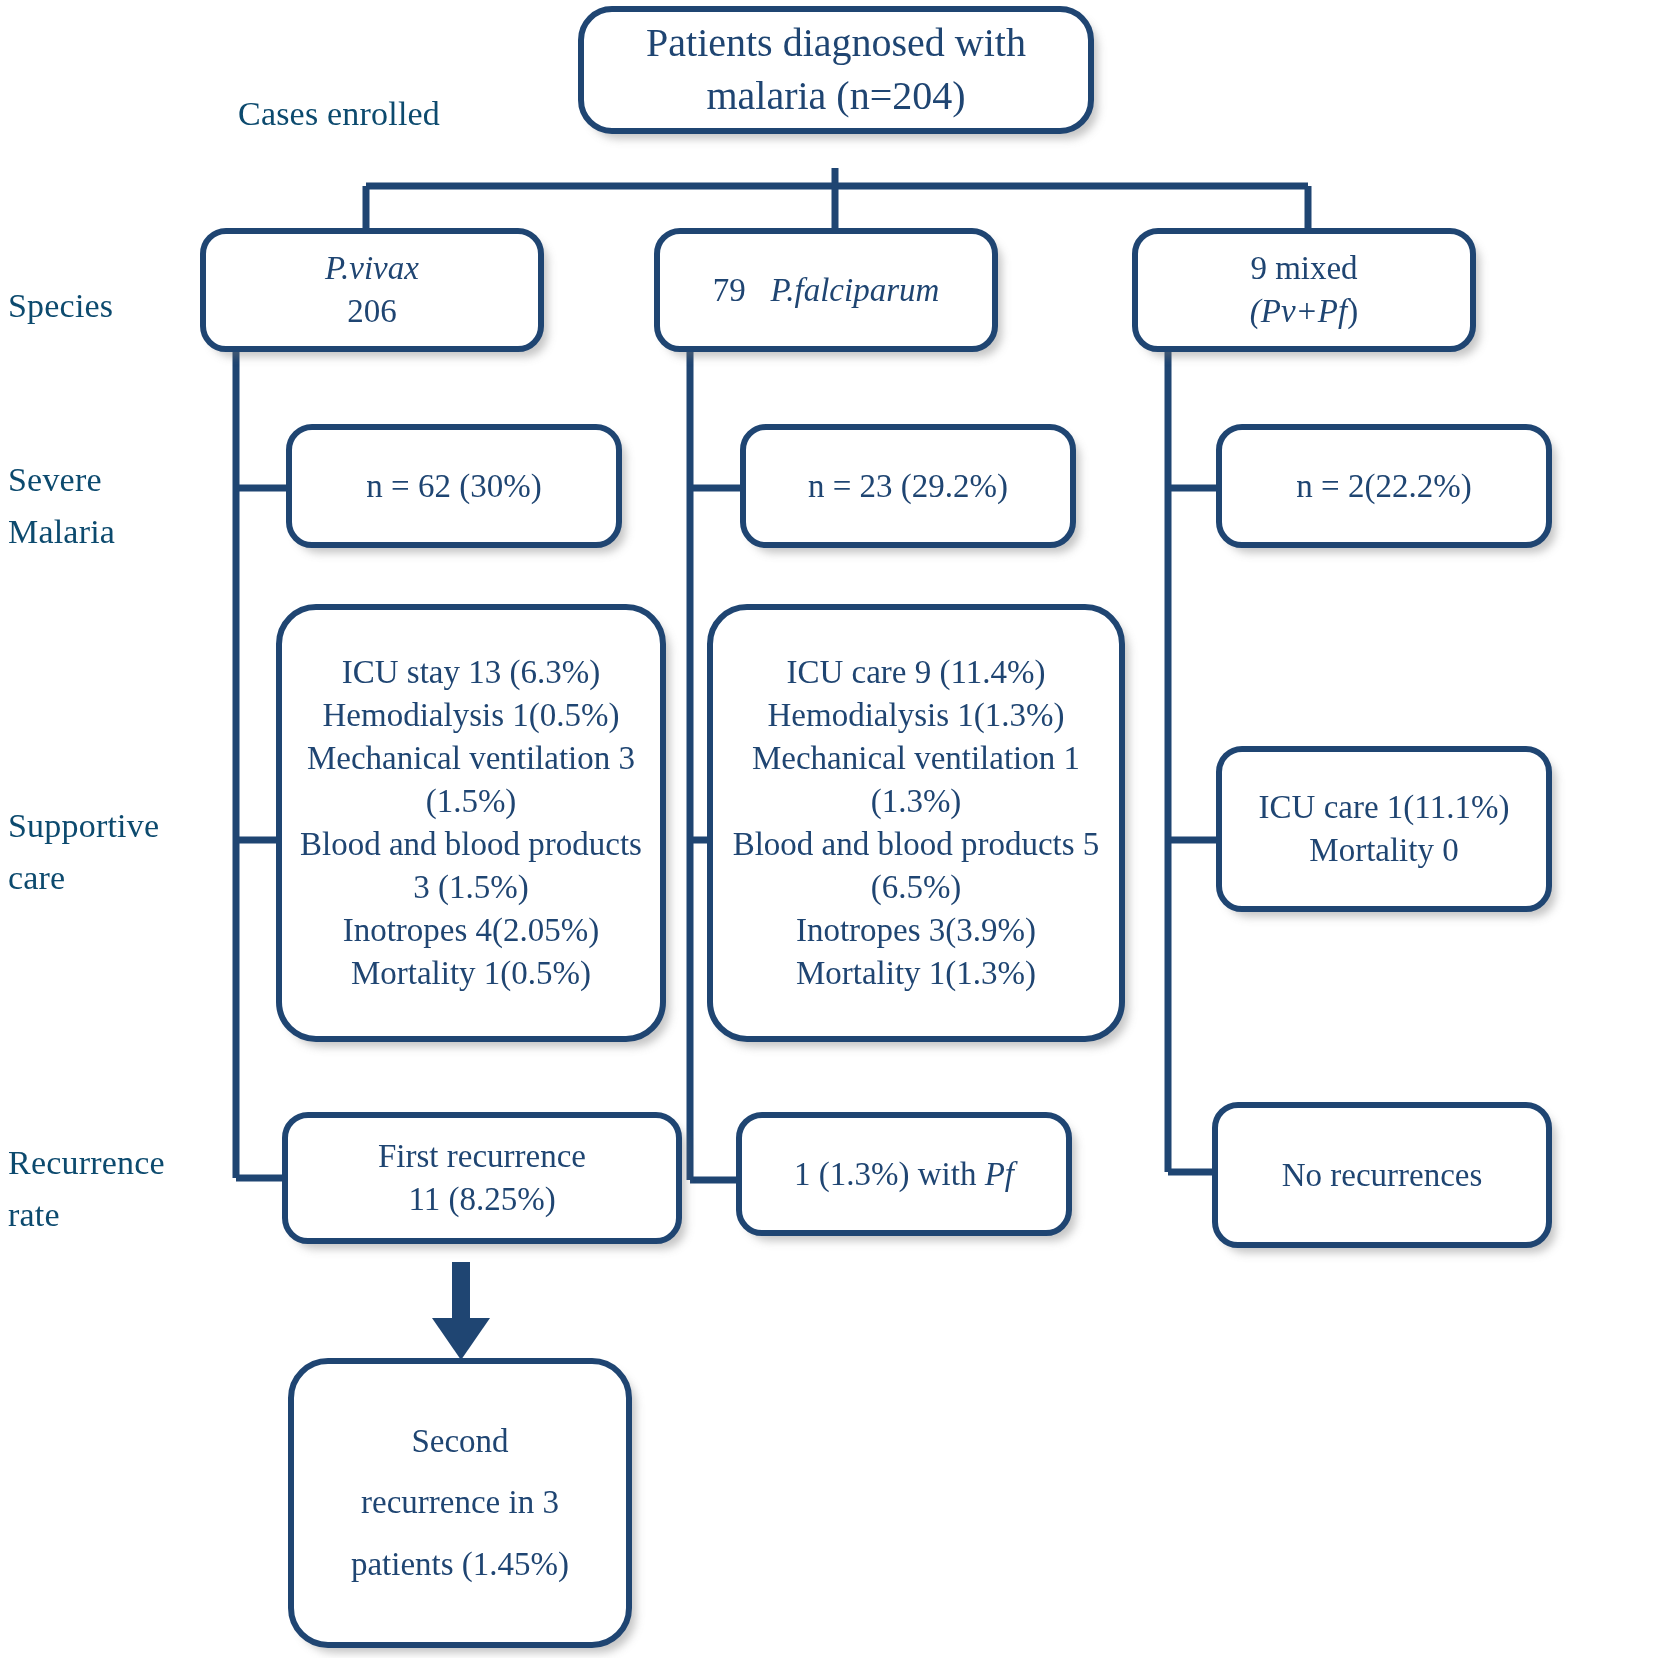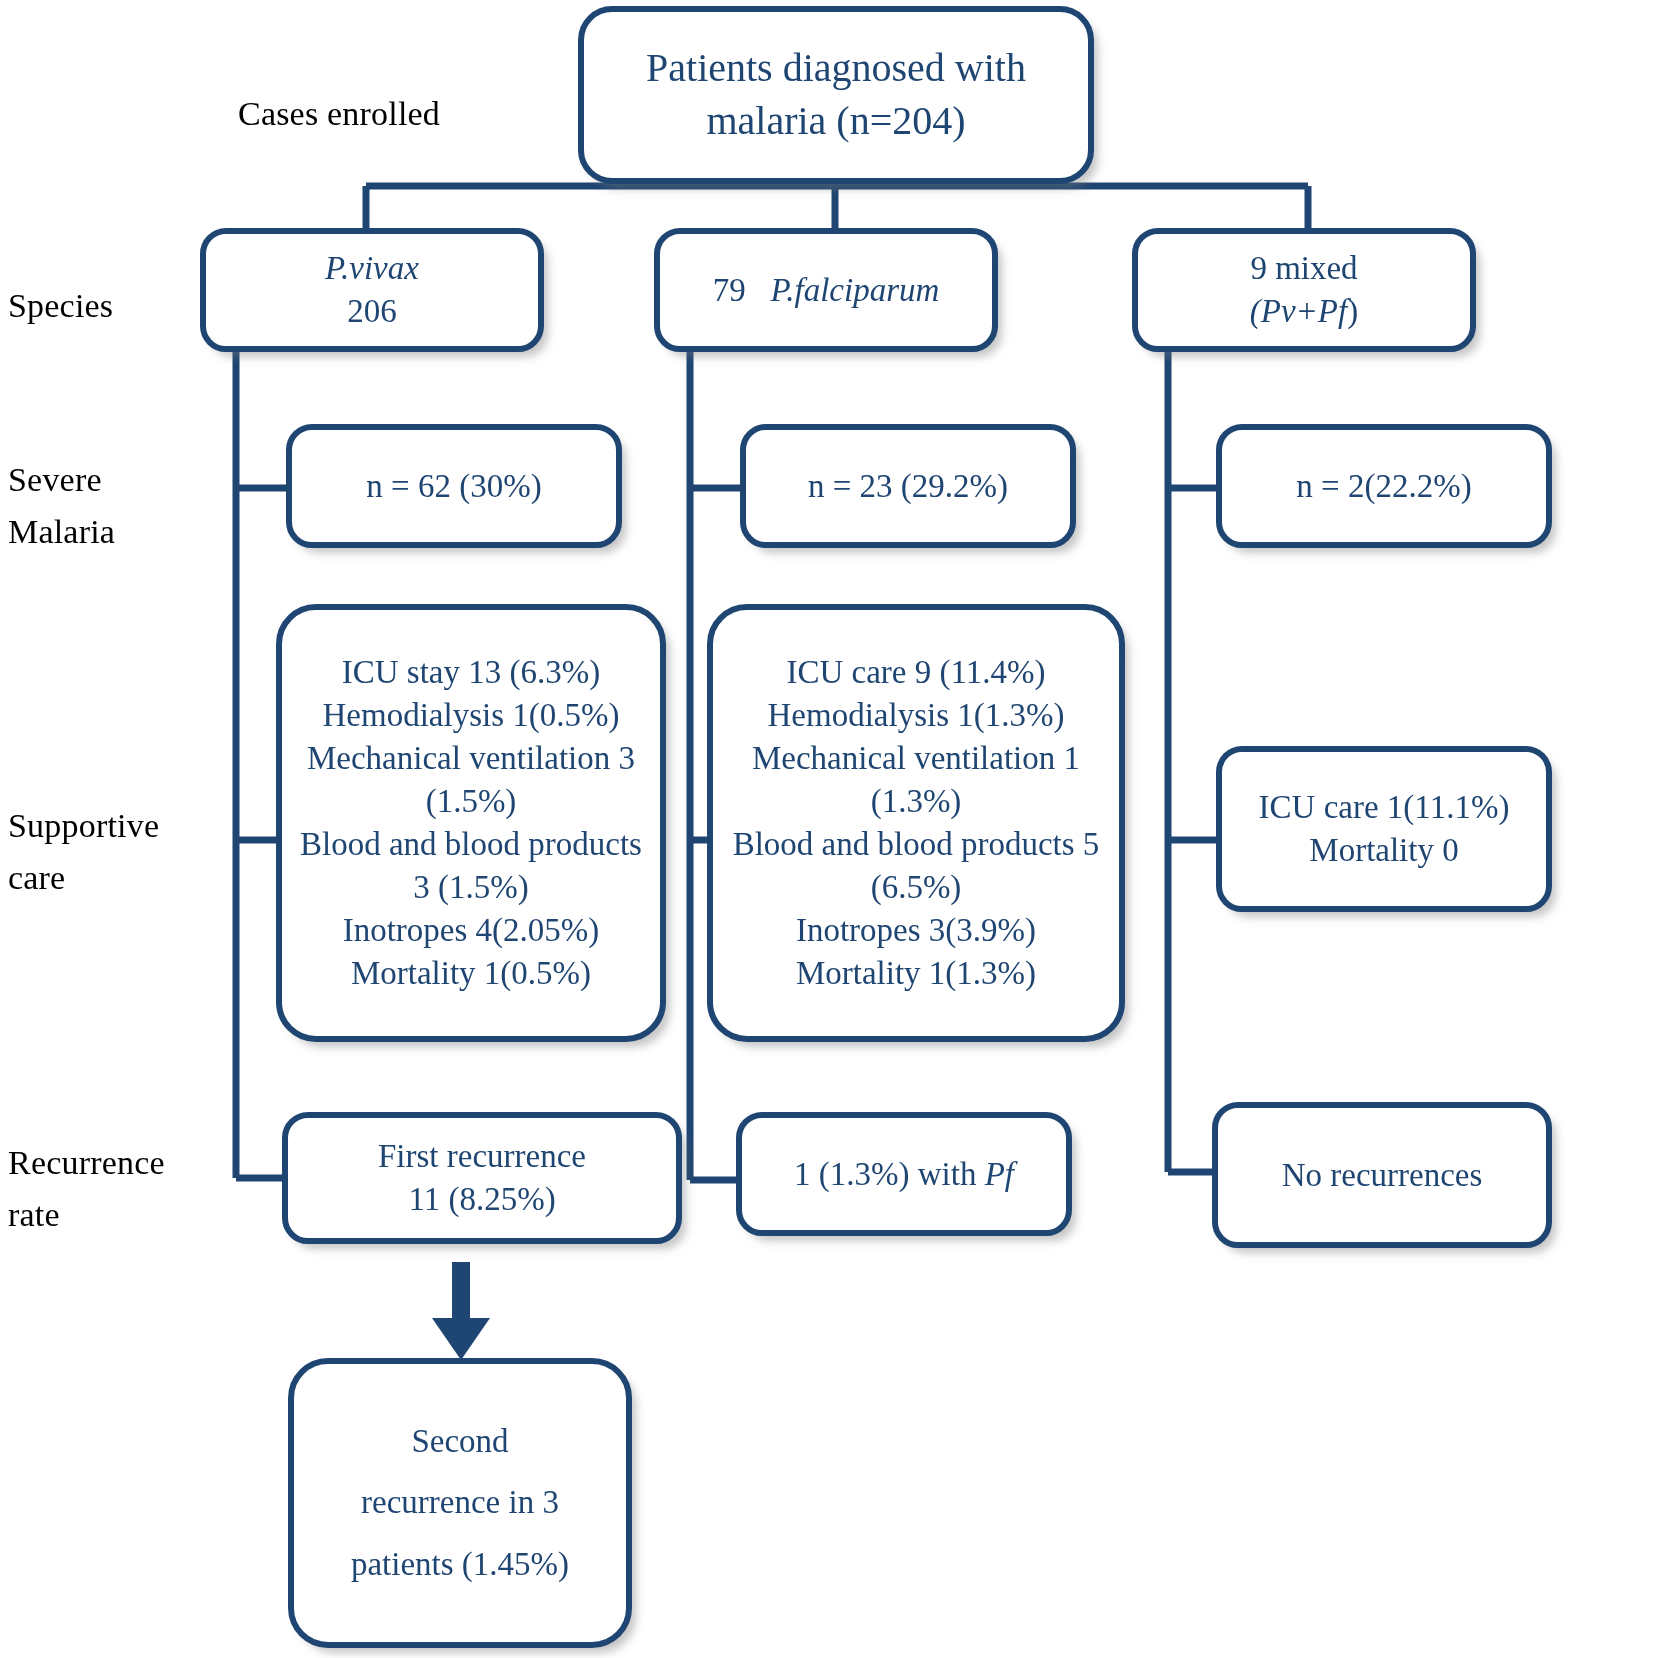--- a/index.html
+++ b/index.html
@@ -11,21 +11,21 @@
     overflow:hidden;
   }
   #stage{position:absolute;left:0;top:0;width:1654px;height:1658px;}
 
   
   #lines{position:absolute;left:0;top:0;width:1654px;height:1658px;}
 
   
   .row-label{
     position:absolute;
-    color:#000000;
+    color:#0c4a6e;
     font-size:34px;
     line-height:52px;
     letter-spacing:.2px;
     white-space:pre-line;
   }
 
   
   .box{
     position:absolute;
     box-sizing:border-box;
@@ -89,21 +89,21 @@
   <div class="row-label" style="left:238px;top:88px;width:300px;">Cases enrolled</div>
 
   <div class="row-label" style="left:8px;top:280px;width:220px;">Species</div>
   <div class="row-label" style="left:8px;top:454px;width:220px;">Severe
 Malaria</div>
   <div class="row-label" style="left:8px;top:800px;width:230px;">Supportive
 care</div>
   <div class="row-label" style="left:8px;top:1137px;width:230px;">Recurrence
 rate</div>
 
-  <div class="box root" style="left:578px;top:6px;width:516px;height:178px;">
+  <div class="box root" style="left:578px;top:6px;width:516px;height:128px;">
     <div class="inner">
       <span class="ln">Patients diagnosed with</span>
       <span class="ln">malaria (n=204)</span>
     </div>
   </div>
 
   <div class="box" style="left:200px;top:228px;width:344px;height:124px;">
     <div class="inner">
       <span class="ln it">P.vivax</span>
       <span class="ln">206</span>

